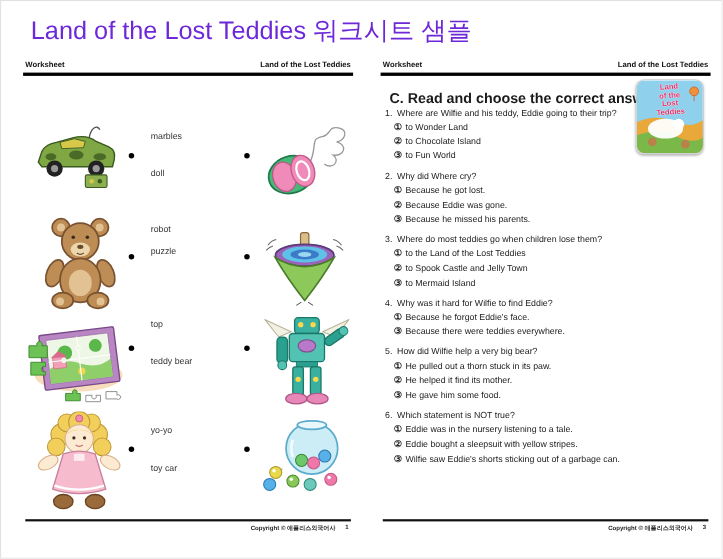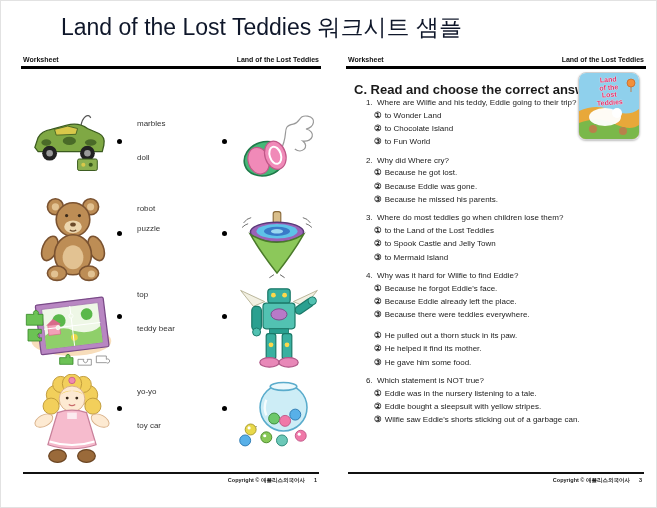--- a/index.html
+++ b/index.html
@@ -1,36 +1,36 @@
 <!DOCTYPE html>
 <html><head>
 <meta charset="utf-8">
 <style>
   html,body{margin:0;padding:0;background:#fff;}
   .canvas{position:relative;width:657px;height:508px;background:#ffffff;border:1px solid #e2e2e2;box-sizing:border-box;font-family:"Liberation Sans",sans-serif;overflow:hidden;}
-  .main-title{position:absolute;left:27px;top:11px;font-size:23px;font-weight:500;color:#0f172a;letter-spacing:0px;margin-left:33px;}
+  .main-title{position:absolute;left:27px;top:11px;font-size:23px;font-weight:500;color:#6d28d9;letter-spacing:0px;}
 
   .page{position:absolute;top:55px;width:300px;height:440px;}
   .page.left{left:20px;}
   .page.right{left:345px;}
   .ph-left{position:absolute;top:0;left:2px;font-size:7px;font-weight:bold;color:#111;}
   .ph-right{position:absolute;top:0;right:2px;font-size:7px;font-weight:bold;color:#111;}
   .header-rule{position:absolute;top:10px;left:0;right:0;height:3px;background:#000;}
   .footer-rule{position:absolute;top:416px;left:2px;right:2px;height:1.5px;background:#111;}
   .pg-footer{position:absolute;top:421px;right:4px;font-size:5.5px;font-weight:bold;color:#222;display:flex;gap:9px;}
 
   .section-title{position:absolute;top:27px;left:8px;font-size:8.5px;font-weight:bold;color:#1a1a1a;}
   .section-title.c{top:26px;font-size:13px;}
 
   .word{position:absolute;left:116px;width:88px;text-align:left;font-size:8px;color:#333;}
   .dot{position:absolute;width:5px;height:5px;border-radius:50%;background:#000;}
   .img{position:absolute;}
   .img svg{width:100%;height:100%;display:block;}
 
-  .questions{position:absolute;top:42px;left:20px;right:0;}
+  .questions{position:absolute;top:42px;left:4px;right:0;}
   .q{margin-bottom:7px;}
   .q-line{font-size:8px;color:#222;margin-bottom:1.5px;white-space:nowrap;}
   .q-num{display:inline-block;width:9px;margin-right:2px;}
   .opt{padding-left:8px;font-size:8px;line-height:13.4px;color:#222;white-space:nowrap;}
   .mk{font-weight:bold;margin-right:3px;font-size:8.5px;}
 
   .cover{position:absolute;left:232px;top:16px;width:60px;height:66px;border-radius:8px;overflow:hidden;border:1px solid #cfcfcf;box-shadow:0 1px 2px rgba(0,0,0,0.25);}
   .cover svg{position:absolute;inset:0;width:100%;height:100%;}
   .cover-text{position:absolute;top:3px;left:0;right:0;text-align:center;transform:rotate(-4deg);line-height:7.5px;}
   .cover-text span{display:block;font-size:7px;font-weight:bold;color:#e0306a;text-shadow:0 0 1px #fff,0 0 1px #fff;}
@@ -282,25 +282,25 @@
       <div class="q">
         <div class="q-line"><span class="q-num">3.</span><span>Where do most teddies go when children lose them?</span></div>
         <div class="opt"><span class="mk">①</span><span>to the Land of the Lost Teddies</span></div>
         <div class="opt"><span class="mk">②</span><span>to Spook Castle and Jelly Town</span></div>
         <div class="opt"><span class="mk">③</span><span>to Mermaid Island</span></div>
       </div>
 
       <div class="q">
         <div class="q-line"><span class="q-num">4.</span><span>Why was it hard for Wilfie to find Eddie?</span></div>
         <div class="opt"><span class="mk">①</span><span>Because he forgot Eddie's face.</span></div>
-        <div class="opt"><span class="mk">②</span><span>Because Eddie already left the place.</span></div>
         <div class="opt"><span class="mk">③</span><span>Because there were teddies everywhere.</span></div>
       </div>
 
       <div class="q">
+        <div class="q-line"><span class="q-num">5.</span><span>How did Wilfie help a very big bear?</span></div>
         <div class="opt"><span class="mk">①</span><span>He pulled out a thorn stuck in its paw.</span></div>
         <div class="opt"><span class="mk">②</span><span>He helped it find its mother.</span></div>
         <div class="opt"><span class="mk">③</span><span>He gave him some food.</span></div>
       </div>
 
       <div class="q">
         <div class="q-line"><span class="q-num">6.</span><span>Which statement is NOT true?</span></div>
         <div class="opt"><span class="mk">①</span><span>Eddie was in the nursery listening to a tale.</span></div>
         <div class="opt"><span class="mk">②</span><span>Eddie bought a sleepsuit with yellow stripes.</span></div>
         <div class="opt"><span class="mk">③</span><span>Wilfie saw Eddie's shorts sticking out of a garbage can.</span></div>

